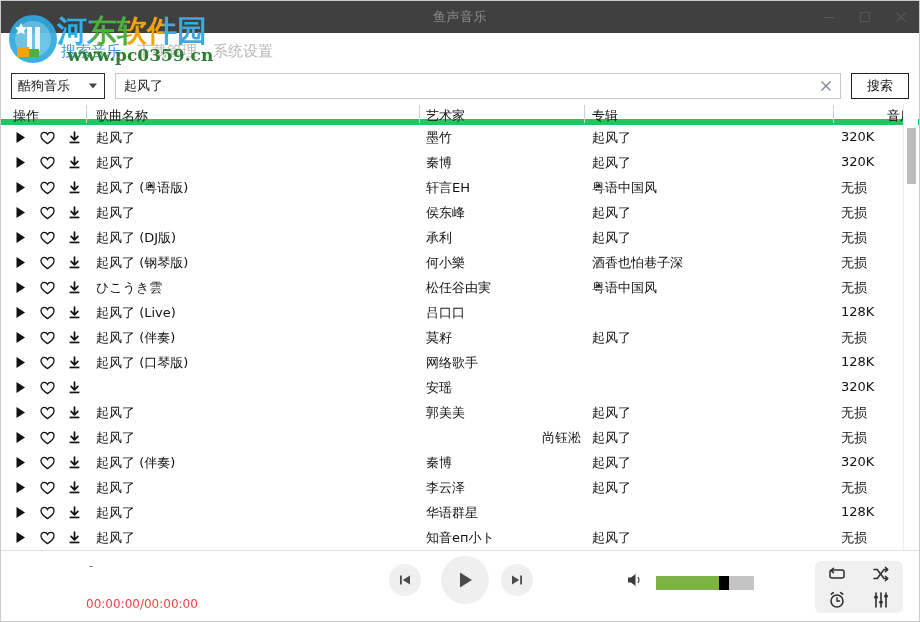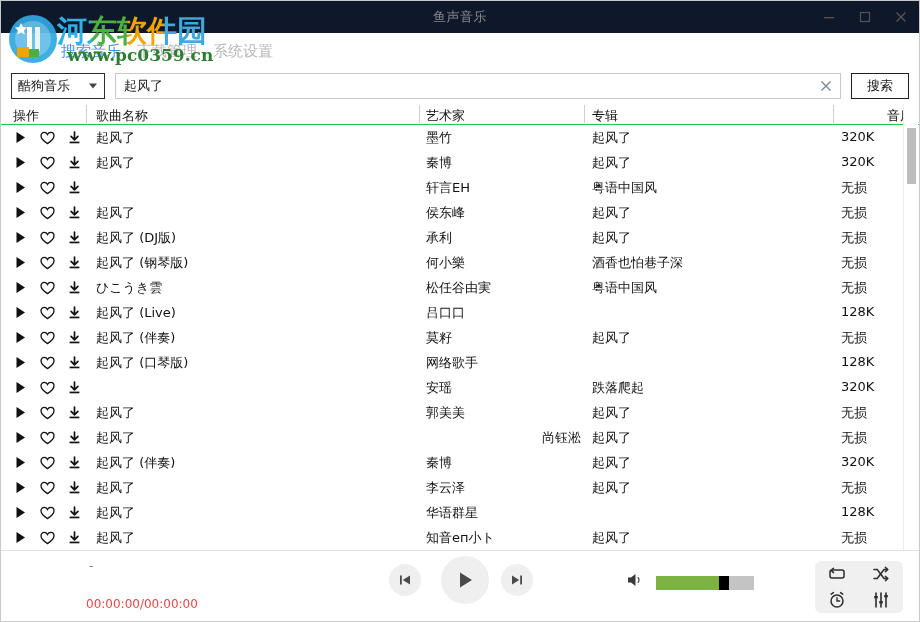--- a/index.html
+++ b/index.html
@@ -25,21 +25,21 @@
     border: 1px solid #c9c9c9;
     background: #fff;
     overflow: hidden;
   }
 
   
   .titlebar {
     position: absolute;
     top: 0; left: 0; right: 0;
     height: 32px;
-    background: #0f172a;
+    background: #404040;
     display: flex;
     align-items: center;
     justify-content: center;
   }
   .title-text {
     font-size: 13px;
     color: #8a8a8a;
     letter-spacing: 0.5px;
   }
   .win-controls {
@@ -209,21 +209,21 @@
     box-sizing: border-box;
   }
 
   
   .table-head {
     position: absolute;
     top: 103px;
     left: 0;
     right: 0;
     height: 21px;
-    border-bottom: 1px solid #22c55e;
+    border-bottom: 6px solid #22c55e;
     box-sizing: border-box;
   }
   .th {
     position: absolute;
     top: 3px;
     font-size: 13px;
     color: #111;
     white-space: nowrap;
   }
   .col-div {
@@ -540,20 +540,21 @@
               <path d="M7.5 12.6 C7.5 12.6 1 8.6 1 4.8 C1 2.8 2.5 1.4 4.2 1.4 C5.6 1.4 6.9 2.3 7.5 3.5 C8.1 2.3 9.4 1.4 10.8 1.4 C12.5 1.4 14 2.8 14 4.8 C14 8.6 7.5 12.6 7.5 12.6 Z" fill="none" stroke="currentColor" stroke-width="1.3"></path>
             </svg>
           </span>
           <span class="op-icon">
             <svg width="13" height="14" viewBox="0 0 13 14" aria-hidden="true">
               <path d="M6.5 1 V7.4 M3.1 5.4 L6.5 8.8 L9.9 5.4" stroke="currentColor" stroke-width="1.7" fill="none" stroke-linecap="round" stroke-linejoin="round"></path>
               <rect x="1.6" y="10.6" width="9.8" height="1.7" fill="currentColor"></rect>
             </svg>
           </span>
         </div>
+        <div class="cell" style="left:95px;width:320px;">起风了 (粤语版)</div>
         <div class="cell" style="left:425px;width:155px;">轩言EH</div>
         <div class="cell" style="left:591px;width:238px;">粤语中国风</div>
         <div class="cell" style="left:840px;width:56px;">无损</div>
       </div>
       <div class="row">
         <div class="ops">
           <span class="op-icon">
             <svg width="13" height="13" viewBox="0 0 13 13" aria-hidden="true">
               <path d="M2.5 1 L11 6.5 L2.5 12 Z" fill="currentColor"></path>
             </svg>
@@ -732,21 +733,20 @@
             </svg>
           </span>
           <span class="op-icon">
             <svg width="13" height="14" viewBox="0 0 13 14" aria-hidden="true">
               <path d="M6.5 1 V7.4 M3.1 5.4 L6.5 8.8 L9.9 5.4" stroke="currentColor" stroke-width="1.7" fill="none" stroke-linecap="round" stroke-linejoin="round"></path>
               <rect x="1.6" y="10.6" width="9.8" height="1.7" fill="currentColor"></rect>
             </svg>
           </span>
         </div>
         <div class="cell" style="left:425px;width:155px;">安瑶</div>
-        <div class="cell" style="left:591px;width:238px;">跌落爬起</div>
         <div class="cell" style="left:840px;width:56px;">320K</div>
       </div>
       <div class="row">
         <div class="ops">
           <span class="op-icon">
             <svg width="13" height="13" viewBox="0 0 13 13" aria-hidden="true">
               <path d="M2.5 1 L11 6.5 L2.5 12 Z" fill="currentColor"></path>
             </svg>
           </span>
           <span class="op-icon">

